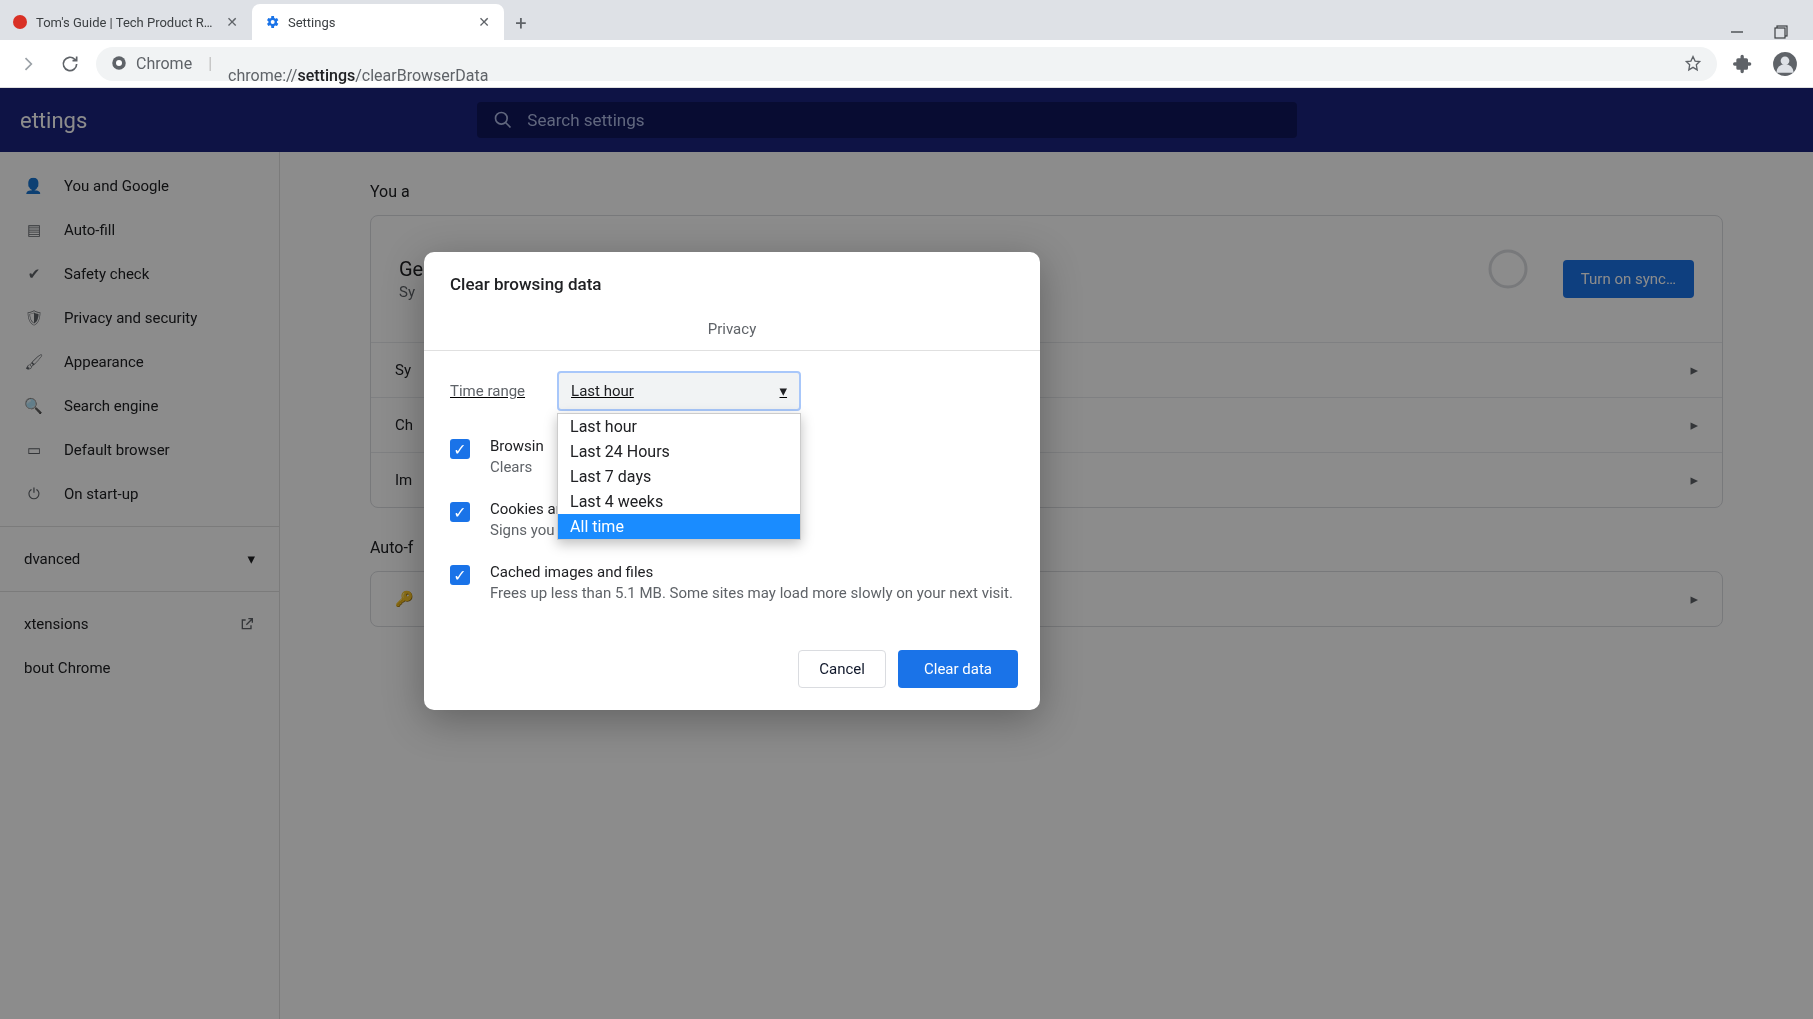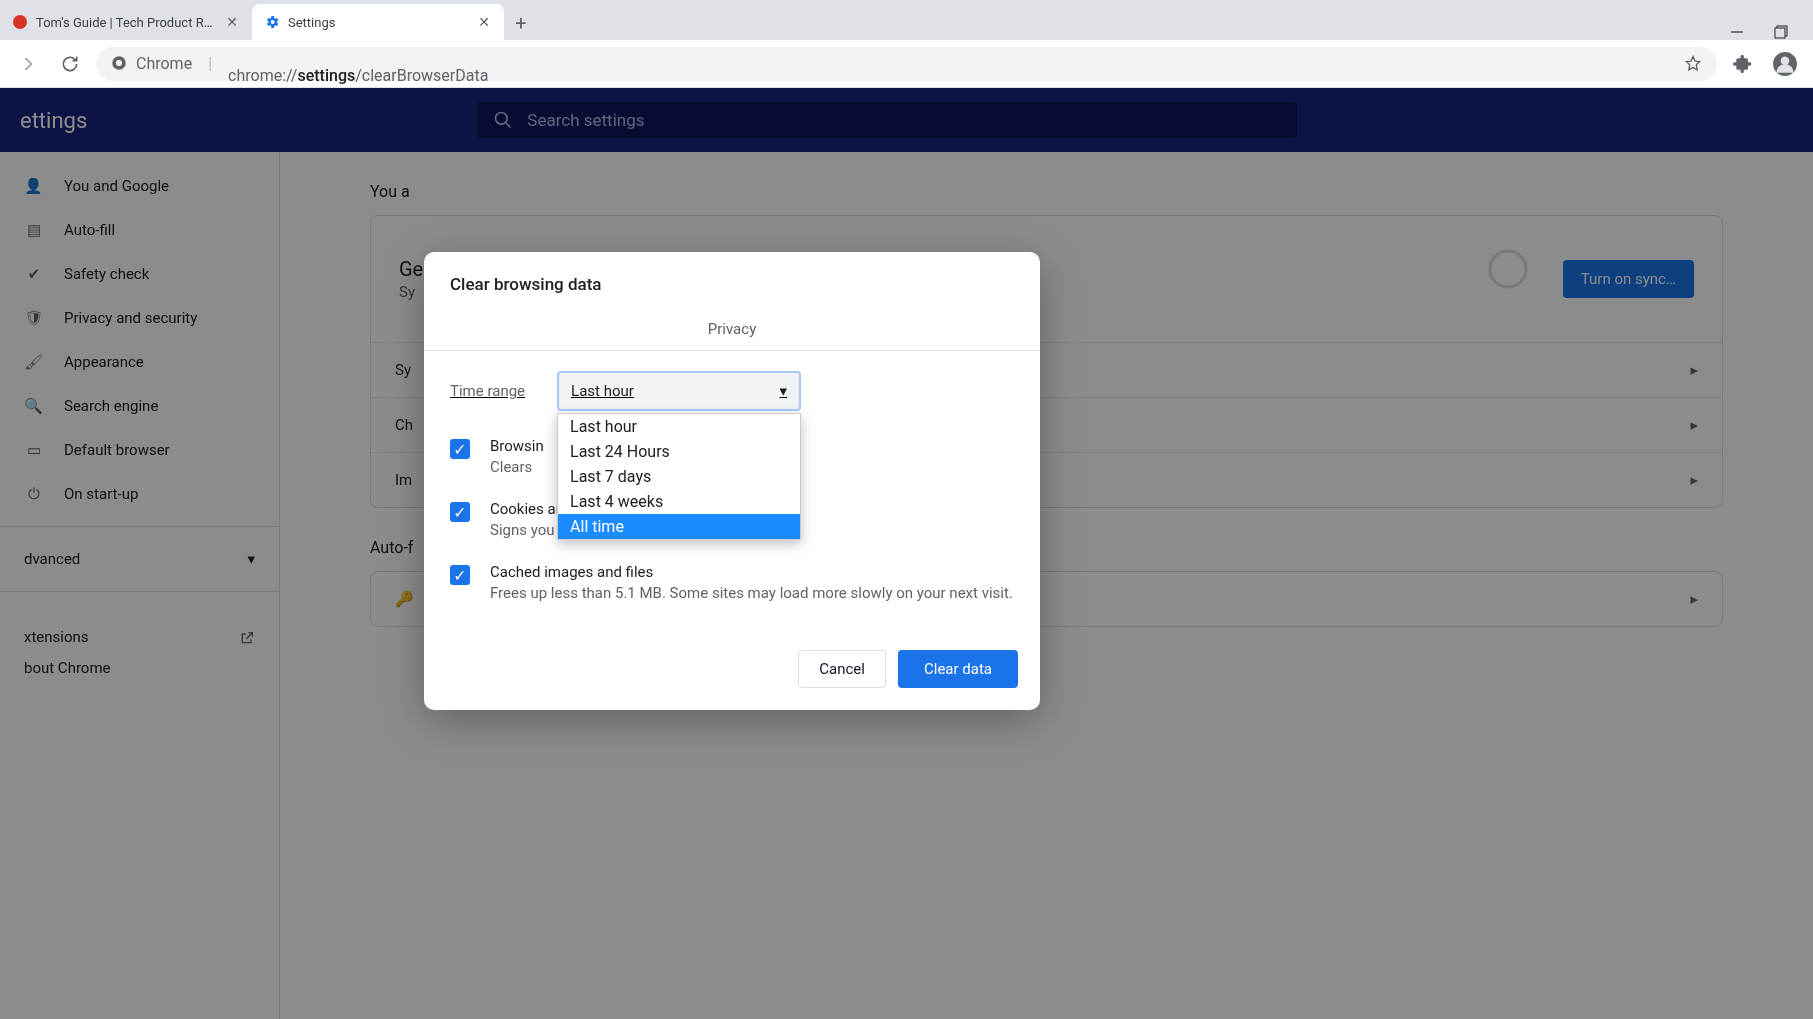--- a/index.html
+++ b/index.html
@@ -32,21 +32,21 @@
   .settings-header { height:64px; background:#1a237e; color:#fff; display:flex; align-items:center; padding:0 20px; gap:20px; }
   .settings-title { font-size:22px; }
   .search-settings { margin-left:370px; width:820px; height:36px; background:rgba(0,0,30,.35); border-radius:4px; display:flex; align-items:center; gap:14px; padding:0 16px; color:#b0bce6; font-size:17px; }
 
   
   .leftnav { position:absolute; top:64px; left:0; width:280px; bottom:0; border-right:1px solid #e0e0e0; padding-top:12px; }
   .nav-item { height:44px; display:flex; align-items:center; gap:20px; padding:0 24px; color:#202124; font-size:15px; }
   .nav-icon { width:20px; height:20px; color:#5f6368; display:flex; align-items:center; justify-content:center;}
   .nav-sep { height:1px; background:#e0e0e0; margin:10px 0; }
   .nav-adv { display:flex; align-items:center; justify-content:space-between; padding:0 24px; height:44px; font-size:15px; color:#202124; }
-  .nav-ext { display:flex; align-items:flex-end; justify-content:space-between; padding:0 24px; height:44px; font-size:15px; color:#202124; }
+  .nav-ext { display:flex; align-items:center; justify-content:space-between; padding:0 24px; height:44px; font-size:15px; color:#202124; }
 
   
   .main { position:absolute; top:64px; left:280px; right:0; bottom:0; padding:30px 90px; }
   .section-label { font-size:16px; color:#202124; margin-bottom:14px; }
   .card { border:1px solid #dadce0; border-radius:8px; background:#fff; }
   .card-row { display:flex; align-items:center; justify-content:space-between; padding:18px 24px; border-top:1px solid #e8eaed; color:#202124; font-size:15px;}
   .card-row:first-child { border-top:none; }
   .sync-card { padding:28px; display:flex; align-items:center; gap:20px; }
   .sync-btn { background:#1a73e8; color:#fff; border:none; padding:10px 18px; border-radius:4px; font-size:15px; }
   .chev { color:#5f6368; }

